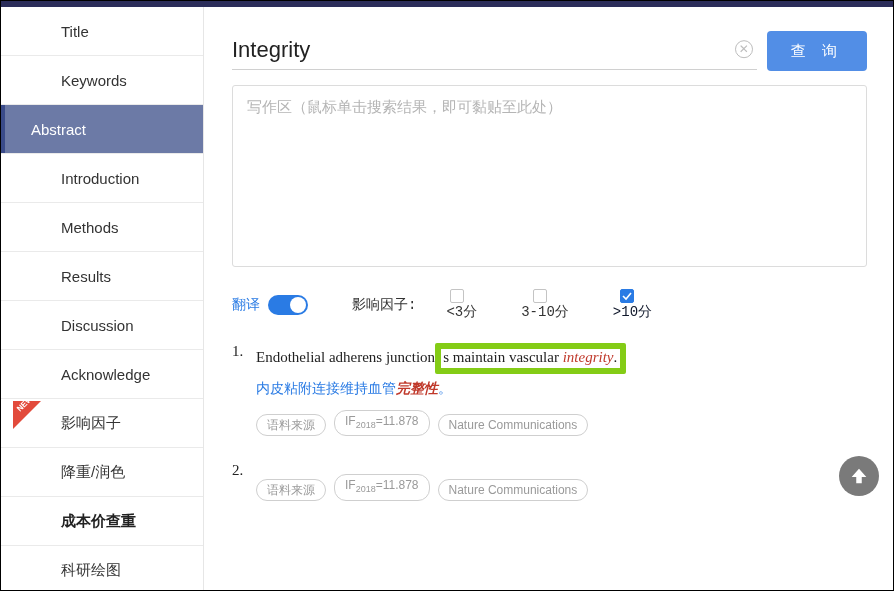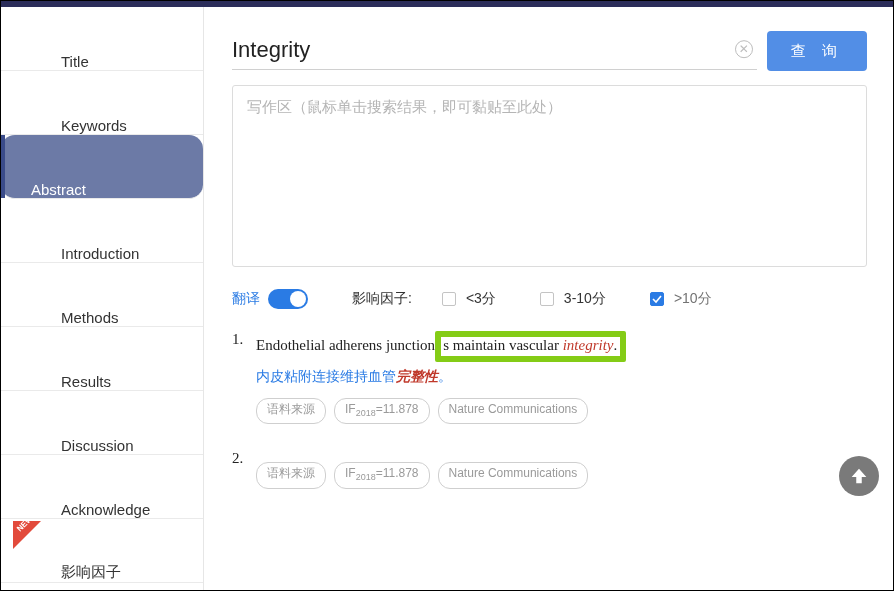--- a/index.html
+++ b/index.html
@@ -7,26 +7,26 @@
   .frame {
     width: 894px; height: 591px; position: relative;
     border: 1px solid #000; box-shadow: 4px 4px 6px rgba(0,0,0,0.35);
     background: #fff; margin: 0; overflow: hidden;
   }
   .topbar { width: 100%; height: 6px; background: #2b2d5a; }
   .layout { display: flex; height: calc(100% - 6px); }
 
   .sidebar { width: 203px; border-right: 1px solid #e6e6e6; background: #fff; }
   .side-item {
-    height: 64px; display: flex; align-items: flex-end;
+    height: 49px; display: flex; align-items: center;
     padding-left: 60px; font-size: 15px; color: #333;
     border-bottom: 1px solid #eaeaea; cursor: pointer; position: relative;
   }
   .side-item.active {
-    background: #6c7aa6; color: #fff; padding-left: 30px; border-radius: 14px;
+    background: #6c7aa6; color: #fff; padding-left: 30px;
   }
   .side-item.active::before {
     content: ""; position: absolute; left: 0; top: 0; bottom: 0;
     width: 4px; background: #3a4b8a;
   }
   .side-item .new-badge {
     position: absolute; left: 12px; top: 2px;
     width: 36px; height: 36px; pointer-events: none;
   }
   .side-item.bold { font-weight: 700; color: #222; }
@@ -55,53 +55,53 @@
     font-size: 15px; letter-spacing: 6px; cursor: pointer;
   }
 
   .writing-area {
     width: 100%; height: 182px; border: 1px solid #dcdcdc; border-radius: 3px;
     padding: 12px 14px; font-size: 15px; color: #333; resize: none; outline: none;
     font-family: inherit;
   }
   .writing-area::placeholder { color: #b5b5b5; }
 
-  .filterrow { display: flex; align-items: center; margin: 18px 0 22px 0; font-size: 14px; }
+  .filterrow { display: flex; align-items: center; margin: 18px 0 22px 0; font-size: 14px; font-family: Liberation Mono, monospace; }
   .filter-label { color: #2a7be4; margin-right: 8px; }
   .toggle {
     width: 40px; height: 20px; border-radius: 10px; background: #2a7be4;
     position: relative; cursor: pointer; margin-right: 44px;
   }
   .toggle::after {
     content: ""; position: absolute; right: 2px; top: 2px;
     width: 16px; height: 16px; border-radius: 50%; background: #fff;
   }
   .if-label { color: #333; margin-right: 30px; }
-  .chk { display: inline-flex; align-items: center; margin-right: 44px; cursor: pointer; }
+  .chk { display: inline-flex; align-items: center; margin-right: 44px; cursor: pointer; flex-direction: column; }
   .chk .box {
     width: 14px; height: 14px; border: 1px solid #c4c4c4; border-radius: 2px;
     margin-right: 10px; display: flex; align-items: center; justify-content: center;
     background: #fff;
   }
   .chk.checked .box { border-color: #2a7be4; background: #2a7be4; color: #fff; }
   .chk .box svg { display: none; }
   .chk.checked .box svg { display: block; }
   .chk-label { color: #333; }
-  .chk.checked .chk-label { color: #737373; text-align: center; }
+  .chk.checked .chk-label { color: #0f172a; text-align: center; }
 
   .results { font-size: 15px; }
   .result { display: flex; margin-bottom: 26px; }
   .result .num { width: 24px; color: #222; font-family: Georgia, serif; }
   .result .body { flex: 1; }
   .sent-en { color: #222; font-family: Georgia, "Times New Roman", serif; position: relative; }
   .sent-en em { font-style: italic; color: #c0392b; }
   .hlbox { border: 6px solid #84cc16; border-radius: 2px; padding: 0 3px 2px 2px; display: inline-block; }
   .sent-cn { margin-top: 6px; color: #2a7be4; font-size: 14px; }
   .sent-cn .kw { color: #c0392b; font-style: italic; font-weight: 600; }
-  .pills { margin-top: 12px; display: flex; gap: 8px; }
+  .pills { margin-top: 12px; display: flex; gap: 8px; align-items: flex-end; }
   .pill {
     border: 1px solid #cfcfcf; border-radius: 12px; color: #9a9a9a;
     font-size: 12px; padding: 2px 10px; line-height: 16px;
   }
   .pill sub { font-size: 9px; }
 
   .scrolltop {
     position: absolute; right: 14px; bottom: 94px;
     width: 40px; height: 40px; border-radius: 50%;
     background: #7a7a7a; display: flex; align-items: center; justify-content: center;

